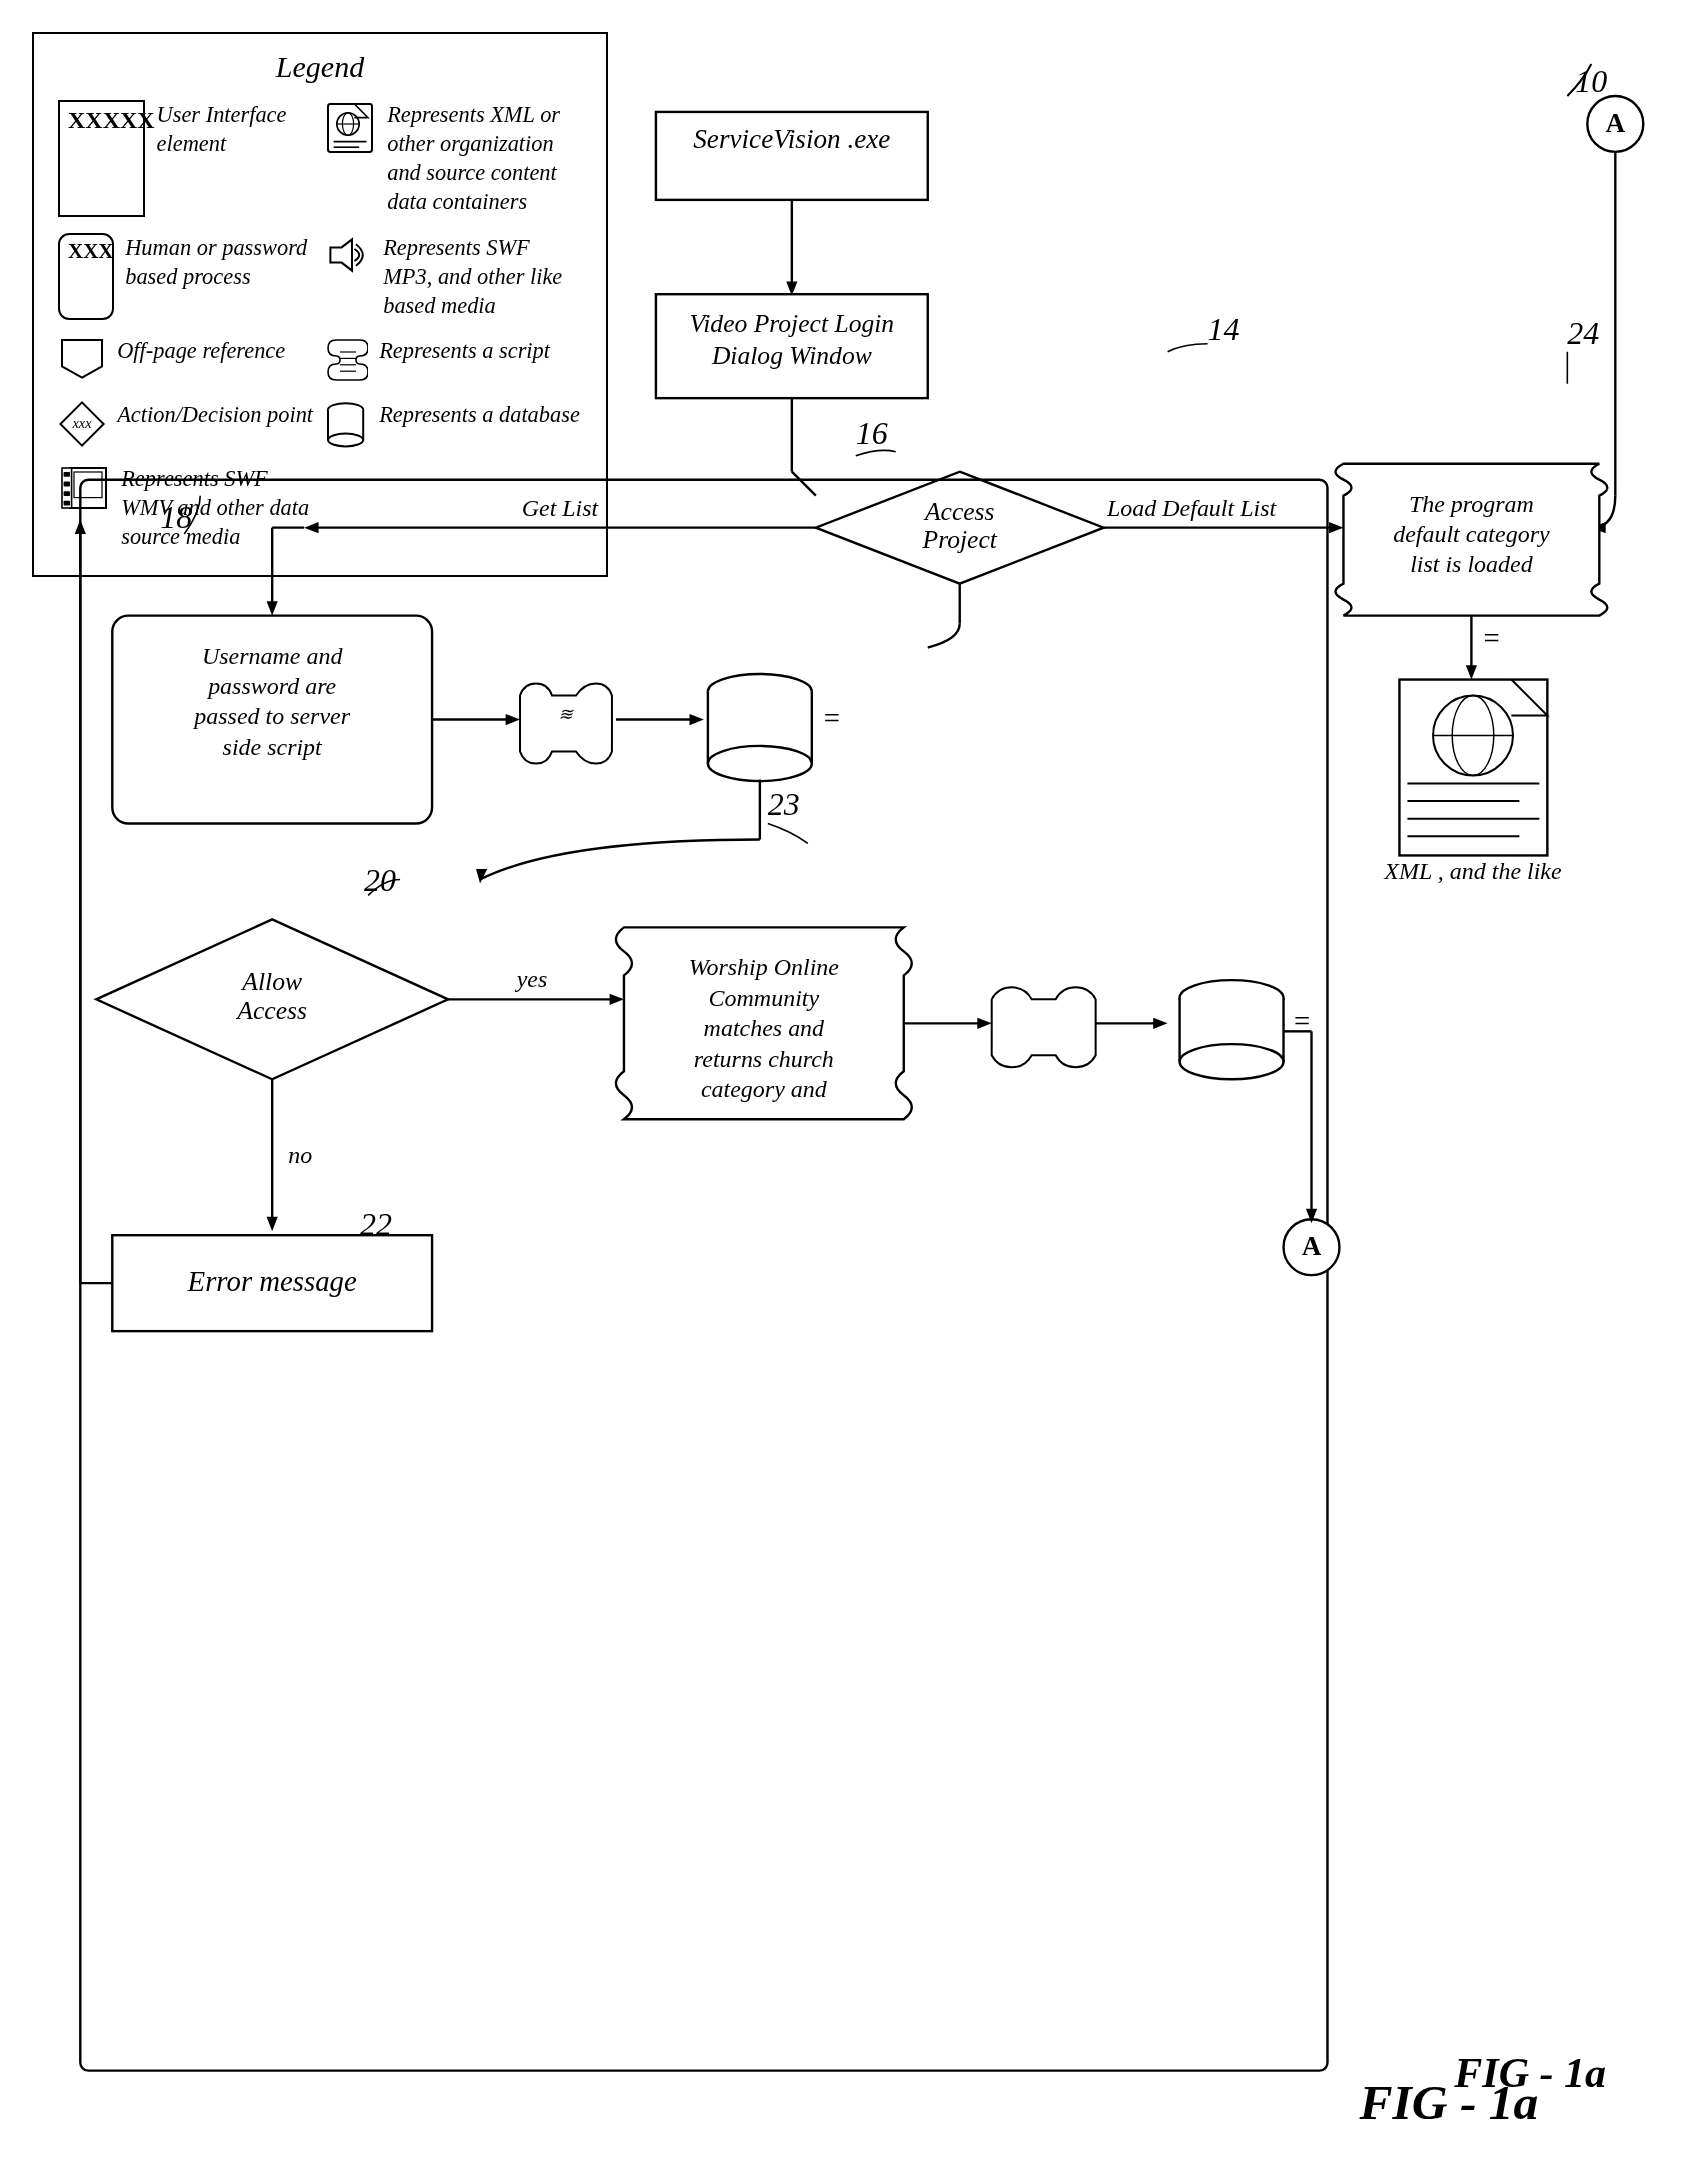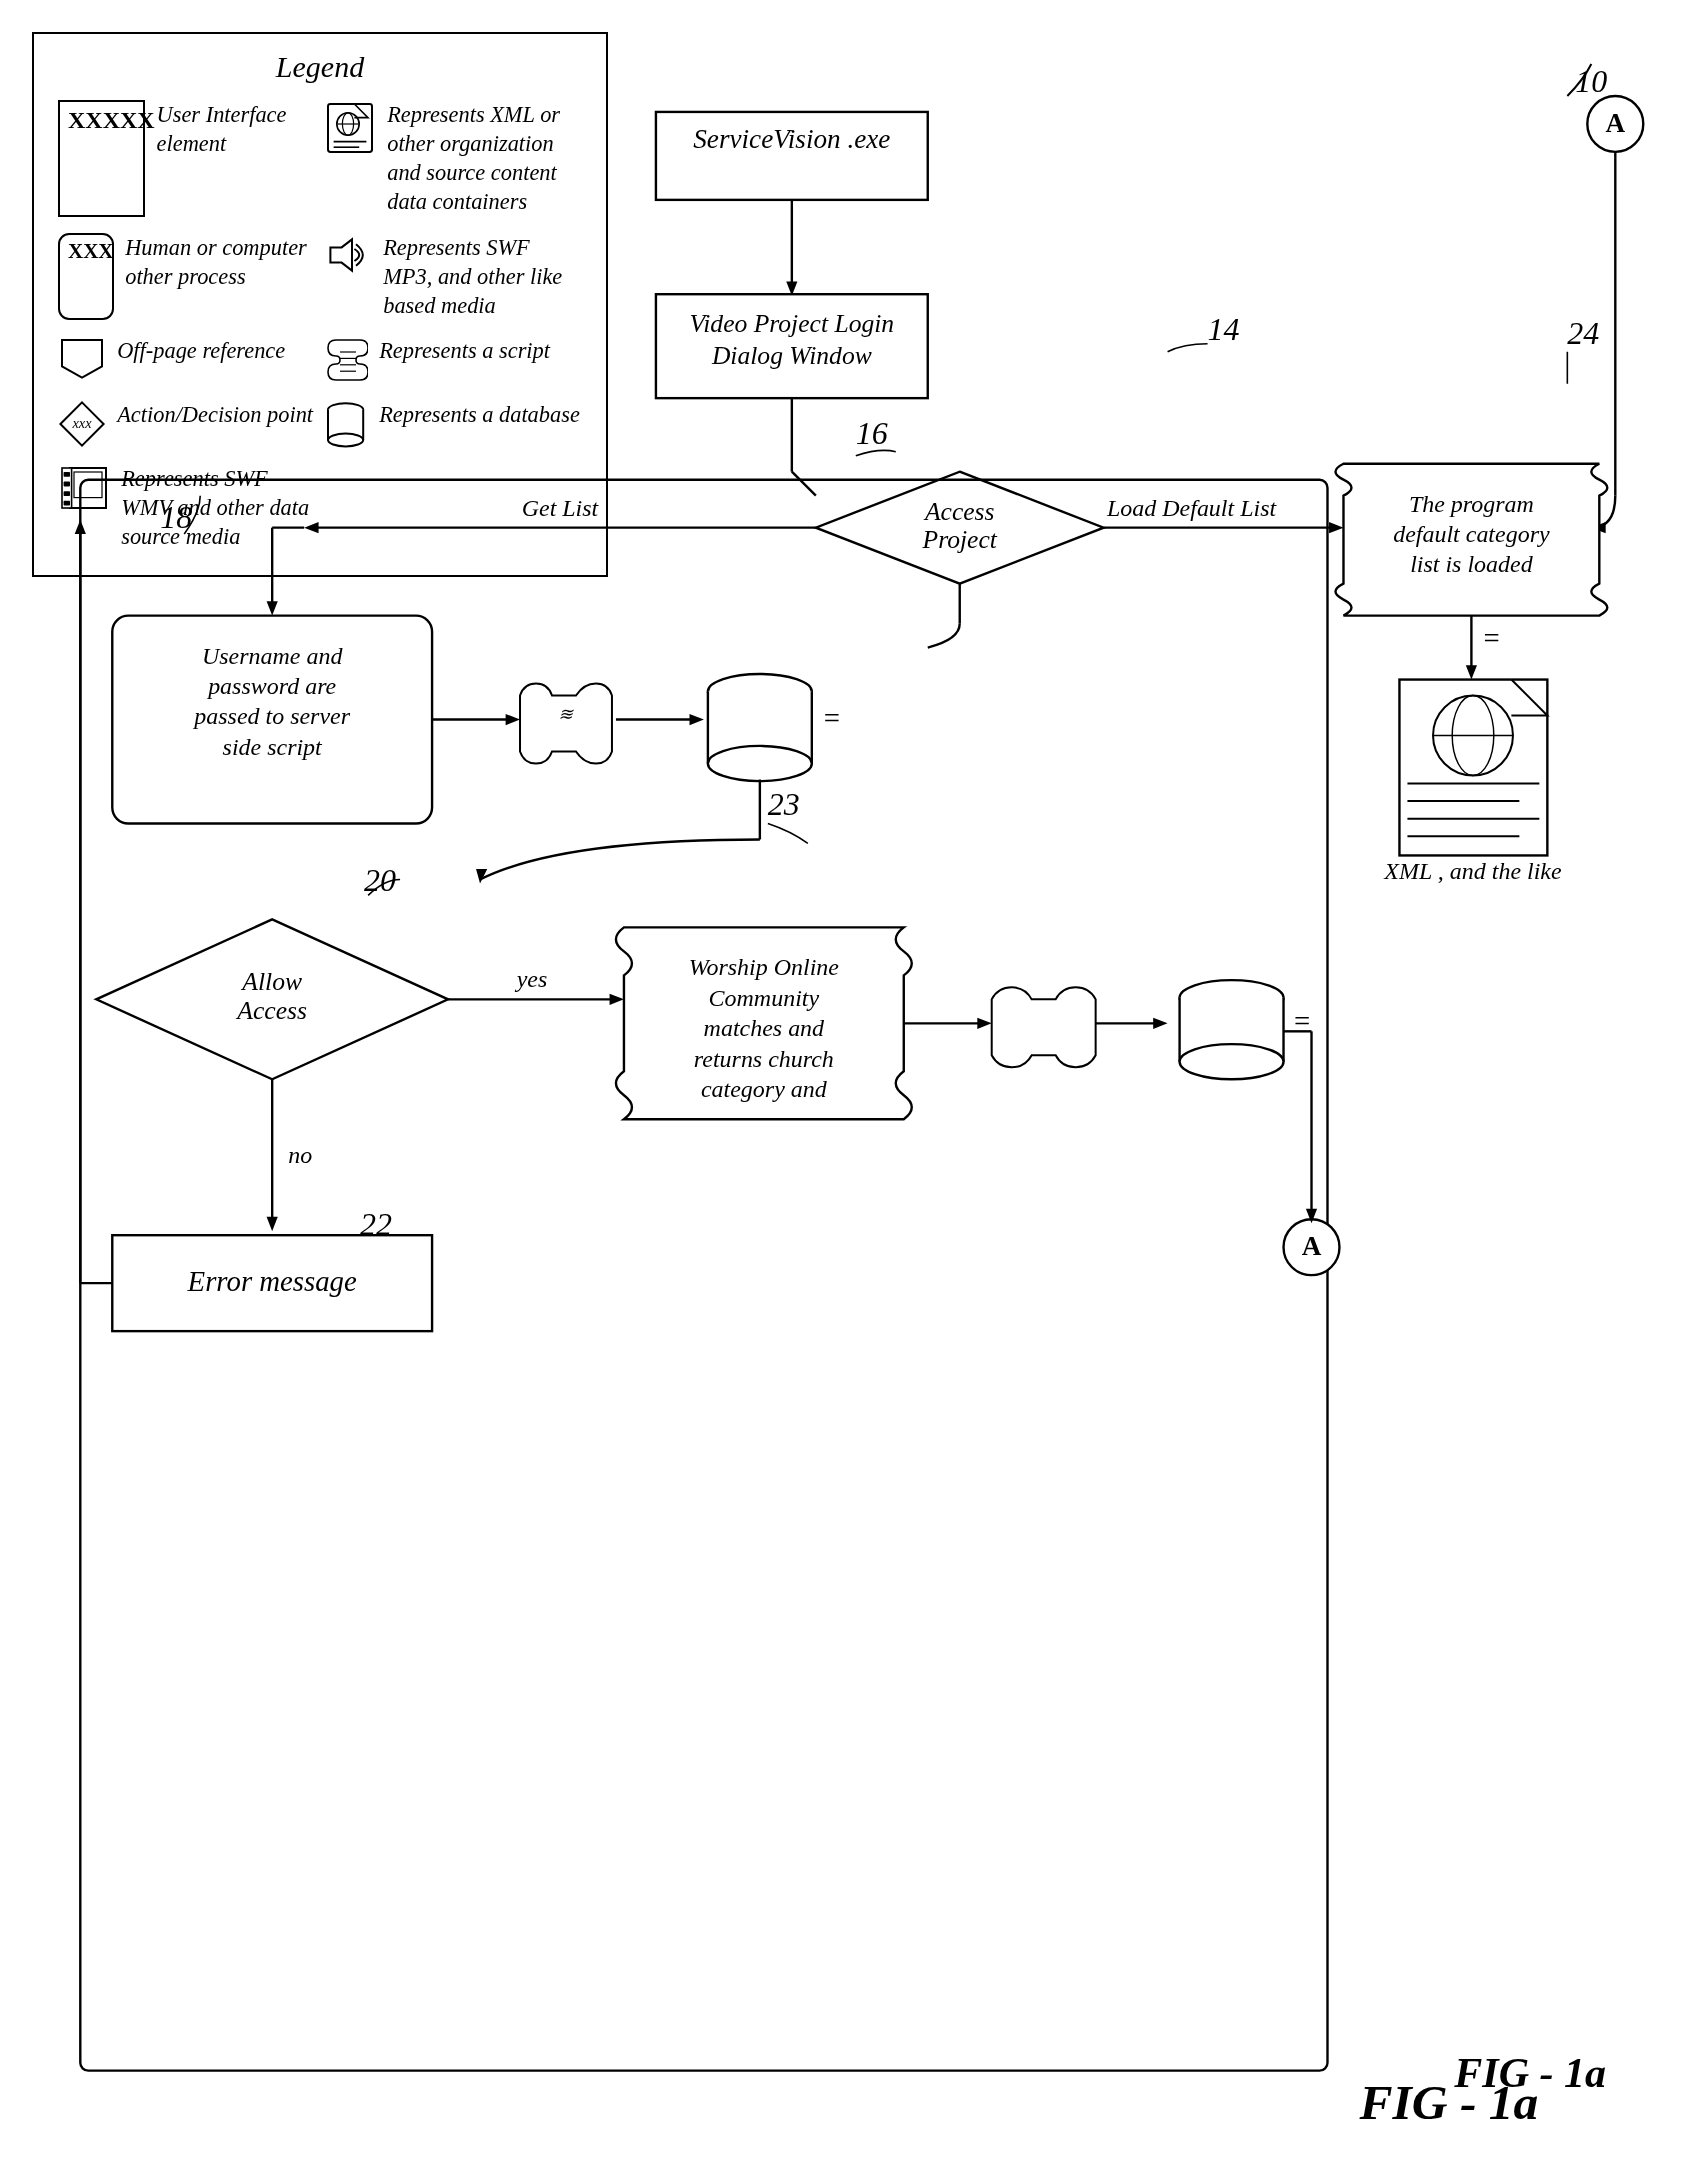--- a/index.html
+++ b/index.html
@@ -142,21 +142,21 @@
           <line x1="16" y1="30" x2="44" y2="30" stroke="black" stroke-width="1.5"></line>
 
           <line x1="12" y1="52" x2="53" y2="52" stroke="black" stroke-width="2"></line>
           <line x1="12" y1="59" x2="44" y2="59" stroke="black" stroke-width="2"></line>
         </svg>
         <span class="legend-item-text">Represents XML or other organization and source content data containers</span>
       </div>
 
       <div class="legend-item">
         <div class="sym-rounded-rect">XXX</div>
-        <span class="legend-item-text">Human or computer other process</span>
+        <span class="legend-item-text">Human or password based process</span>
       </div>
 
       <div class="legend-item">
         <svg class="sym-speaker" viewBox="0 0 60 55">
           <polygon points="8,18 22,18 35,8 35,47 22,37 8,37" fill="none" stroke="black" stroke-width="2.5"></polygon>
           <path d="M38,20 Q50,27.5 38,35" fill="none" stroke="black" stroke-width="2.5"></path>
           <path d="M40,14 Q57,27.5 40,41" fill="none" stroke="black" stroke-width="2.5"></path>
         </svg>
         <span class="legend-item-text">Represents SWF MP3, and other like based media</span>
       </div>

